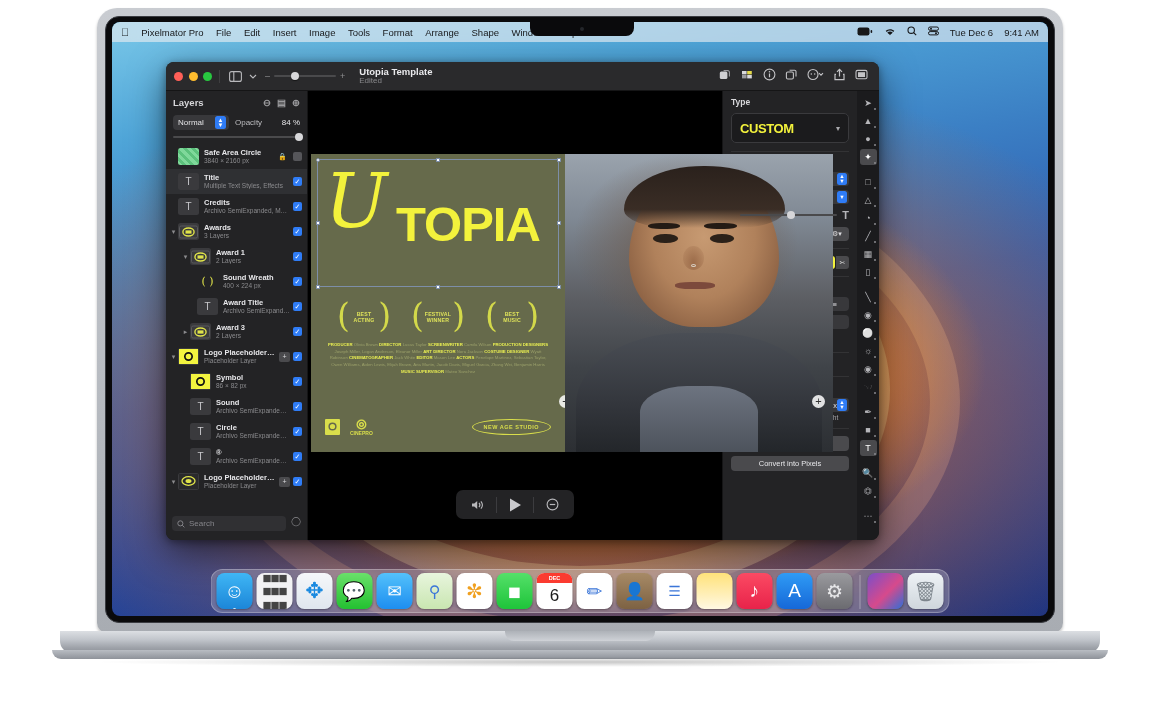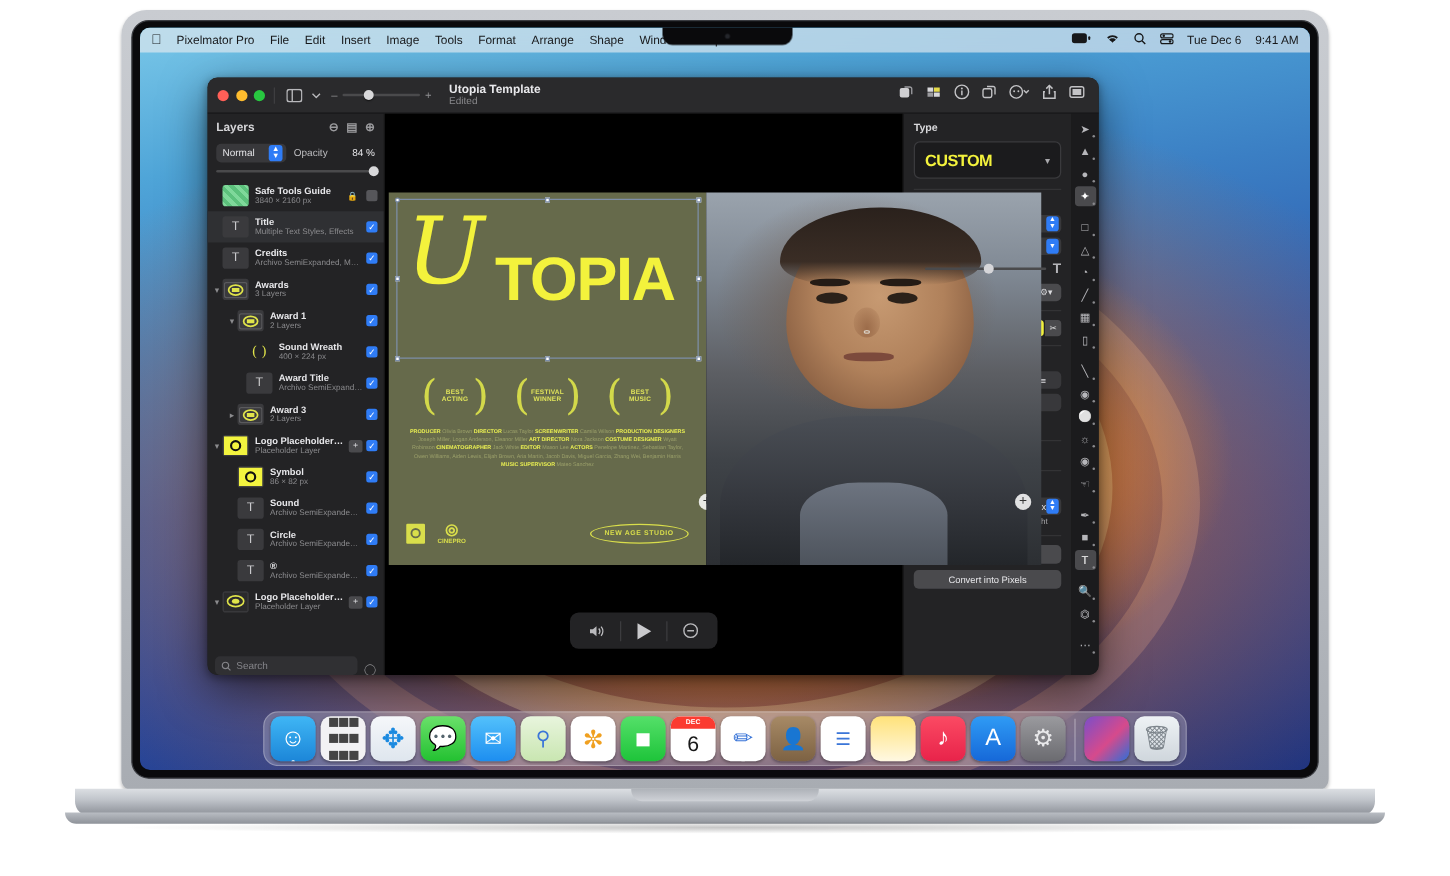--- a/index.html
+++ b/index.html
@@ -193,21 +193,21 @@
   .ltext .d { font-size: 6.5px; color: #8b8b8e; white-space: nowrap; overflow: hidden; text-overflow: ellipsis; }
   .chk { width: 9px; height: 9px; border-radius: 2px; background: #2f7cf6; flex: 0 0 9px;
          display: flex; align-items: center; justify-content: center; color: #fff; font-size: 7px; margin-left: 3px; }
   .chk.off { background: #56565a; }
   .lockico { color: #9a9a9d; font-size: 7px; margin-right: 3px; }
   .plusbadge { width: 11px; height: 10px; border-radius: 2px; background: #4a4a4d; color: #dcdcdf;
                font-size: 7px; display:flex; align-items:center; justify-content:center; margin-left: 3px; }
   .indent1 { padding-left: 15px; }
   .indent2 { padding-left: 22px; }
 
-  .searchbar { height: 24px; display: flex; align-items: flex-end; padding: 0 6px; }
+  .searchbar { height: 24px; display: flex; align-items: flex-start; padding: 0 6px; }
   .searchfield {
     flex: 1; height: 15px; background: #303033; border-radius: 4px;
     display: flex; align-items: center; gap: 4px; padding: 0 5px;
     font-size: 8px; color: #85858a;
   }
   .searchbar .filt { margin-left: 5px; color: #8b8b8e; font-size: 9px; }
 
   
   .canvasarea { flex: 1; background: #000; position: relative; min-width: 0; }
   .artboard {
@@ -561,21 +561,21 @@
           </div>
           <div class="opacity-track">
             <div class="opacity-knob"></div>
           </div>
 
           <div class="layerlist" id="layerlist">
               <div class="lrow">
                 <div class="disc"></div>
                 <div class="lthumb green"></div>
                 <div class="ltext">
-                  <div class="n">Safe Tools Guide</div>
+                  <div class="n">Safe Area Circle</div>
                   <div class="d">3840 × 2160 px</div>
                 </div>
                 <span class="lockico">🔒</span>
                 <span class="chk off"></span>
               </div>
               <div class="lrow sel">
                 <div class="disc"></div>
                 <div class="lthumb">T</div>
                 <div class="ltext">
                   <div class="n">Title</div>

